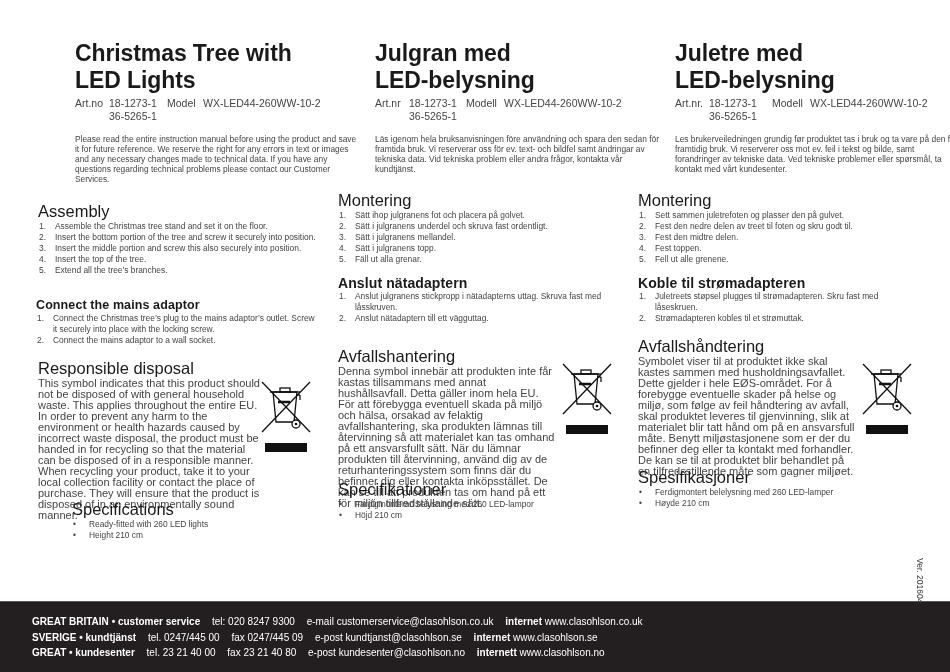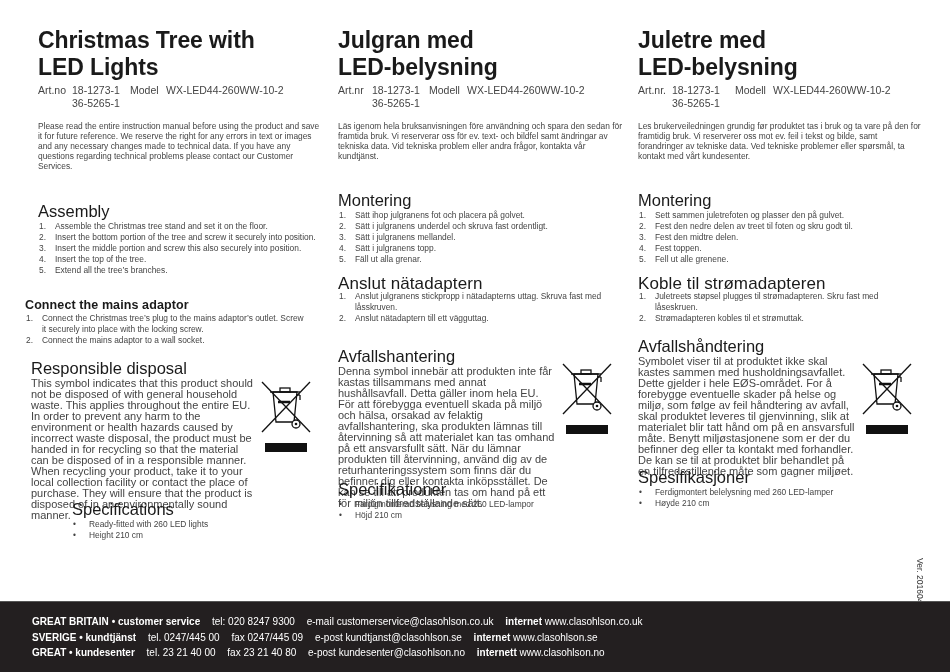--- a/index.html
+++ b/index.html
@@ -1,33 +1,33 @@
 <!DOCTYPE html>
 <html><head>
 <meta charset="utf-8">
 <style>
   * { margin: 0; padding: 0; box-sizing: border-box; }
   html, body { width: 950px; height: 672px; background: #ffffff; overflow: hidden; }
   body { font-family: "Liberation Sans", sans-serif; color: #333333; position: relative; }
 
   .page { position: absolute; left: 0; top: 0; width: 950px; height: 601px; }
-  .col { position: absolute; top: 27px; width: 285px; }
+  .col { position: absolute; top: 40px; width: 285px; margin-left: 37px; }
   .col-en { left: 38px; }
   .col-sv { left: 338px; }
   .col-no { left: 638px; }
 
   .title { font-size: 23px; font-weight: bold; color: #1a1a1a; line-height: 27px; letter-spacing: -0.1px; }
   .artrow { margin-top: 3px; font-size: 10.5px; color: #444; line-height: 12.5px; position: relative; height: 26px; }
   .artrow span { position: absolute; top: 0; white-space: nowrap; }
   .artrow .art2 { top: 12.5px; }
 
   .intro { margin-top: 11px; font-size: 8.4px; line-height: 10px; color: #444; }
 
   .h2 { font-size: 16.5px; font-weight: normal; color: #1a1a1a; line-height: 19px; }
-  .h3 { font-size: 17px; font-weight: normal; color: #1a1a1a; line-height: 15px; font-family: "Liberation Sans", sans-serif; letter-spacing: 0.1px; }
+  .h3 { font-size: 14px; font-weight: bold; color: #1a1a1a; line-height: 15px; font-family: "Liberation Sans", sans-serif; letter-spacing: 0.1px; }
   .h3.light { font-weight: normal; }
 
   ol.steps, ul.specs { list-style: none; font-size: 8.4px; line-height: 11px; color: #444; }
   ol.steps li, ul.specs li { position: relative; padding-left: 17px; }
   ol.steps li .num, ul.specs li .num { position: absolute; left: 1px; top: 0; }
 
   .disposal-text { font-size: 11px; line-height: 11px; color: #444; }
   .weee { position: absolute; width: 52px; height: 82px; }
   .weee svg { display: block; }
 
@@ -65,29 +65,29 @@
     <div class="h2">Assembly</div>
     <ol class="steps">
       <li><span class="num">1.</span><span>Assemble the Christmas tree stand and set it on the floor.</span></li>
       <li><span class="num">2.</span><span>Insert the bottom portion of the tree and screw it securely into position.</span></li>
       <li><span class="num">3.</span><span>Insert the middle portion and screw this also securely into position.</span></li>
       <li><span class="num">4.</span><span>Insert the top of the tree.</span></li>
       <li><span class="num">5.</span><span>Extend all the tree’s branches.</span></li>
     </ol>
   </div>
 
-  <div class="abs" style="left:25px; top:298px; width:285px;">
+  <div class="abs" style="left:36px; top:298px; width:285px;">
     <div class="h3 light" style="font-weight:bold; font-size:12.5px;">Connect the mains adaptor</div>
     <ol class="steps">
       <li><span class="num">1.</span><span>Connect the Christmas tree’s plug to the mains adaptor’s outlet. Screw it securely into place with the locking screw.</span></li>
       <li><span class="num">2.</span><span>Connect the mains adaptor to a wall socket.</span></li>
     </ol>
   </div>
 
-  <div class="abs" style="left:31px; top:359px; width:222px;">
+  <div class="abs" style="left:38px; top:359px; width:222px;">
     <div class="h2">Responsible disposal</div>
     <p class="disposal-text">This symbol indicates that this product should not be disposed of with general household waste. This applies throughout the entire EU. In order to prevent any harm to the environment or health hazards caused by incorrect waste disposal, the product must be handed in for recycling so that the material can be disposed of in a responsible manner. When recycling your product, take it to your local collection facility or contact the place of purchase. They will ensure that the product is disposed of in an environmentally sound manner.</p>
   </div>
   <div class="weee" style="left:260px; top:380px;">
     <svg width="52" height="82" viewBox="0 0 52 82">
       <g stroke="#111" stroke-width="1.3" fill="none">
         <line x1="2" y1="2" x2="50" y2="52"></line>
         <line x1="50" y1="2" x2="2" y2="52"></line>
         <path d="M13 12 h24 l-3 30 h-18 z"></path>
         <line x1="10" y1="12" x2="40" y2="12"></line>

